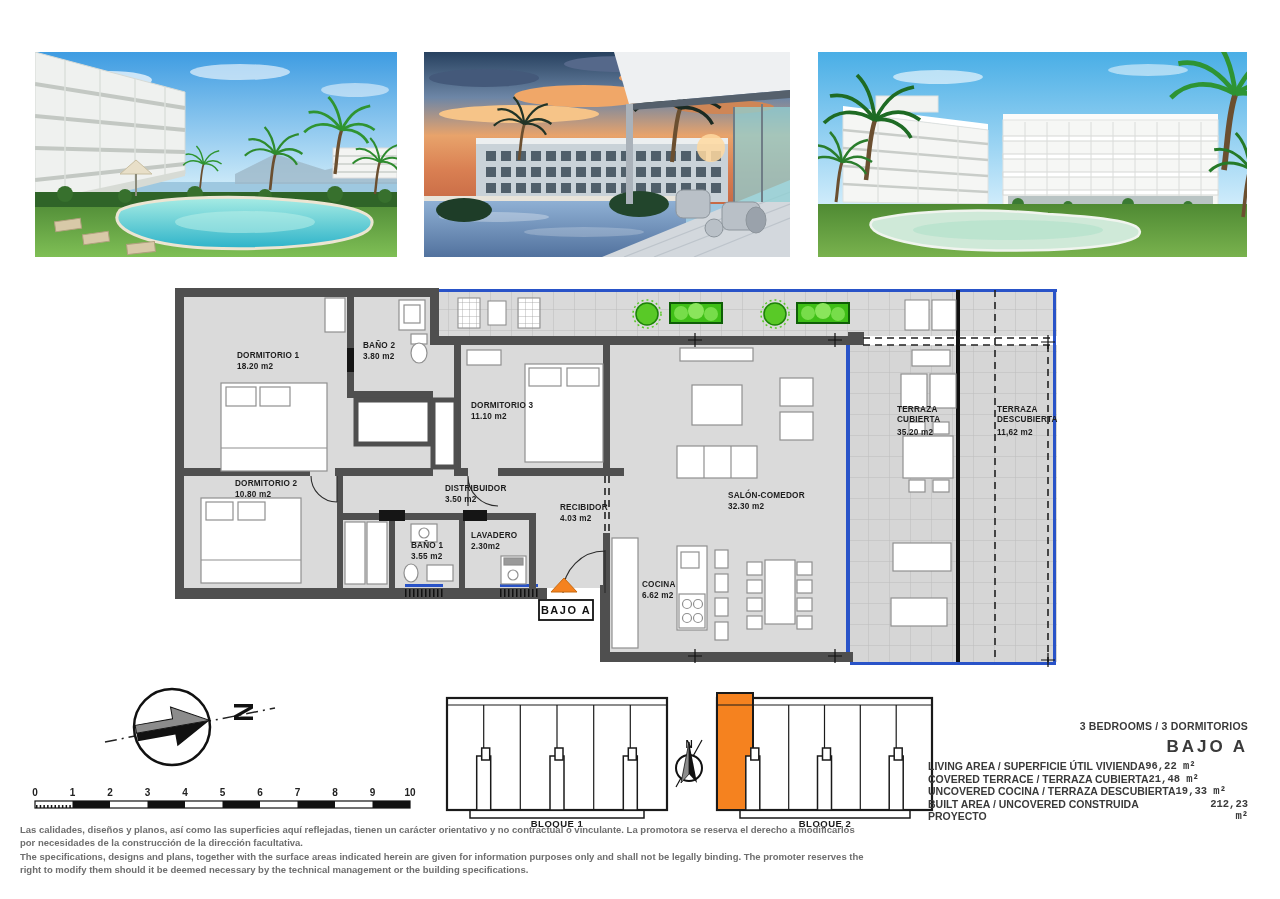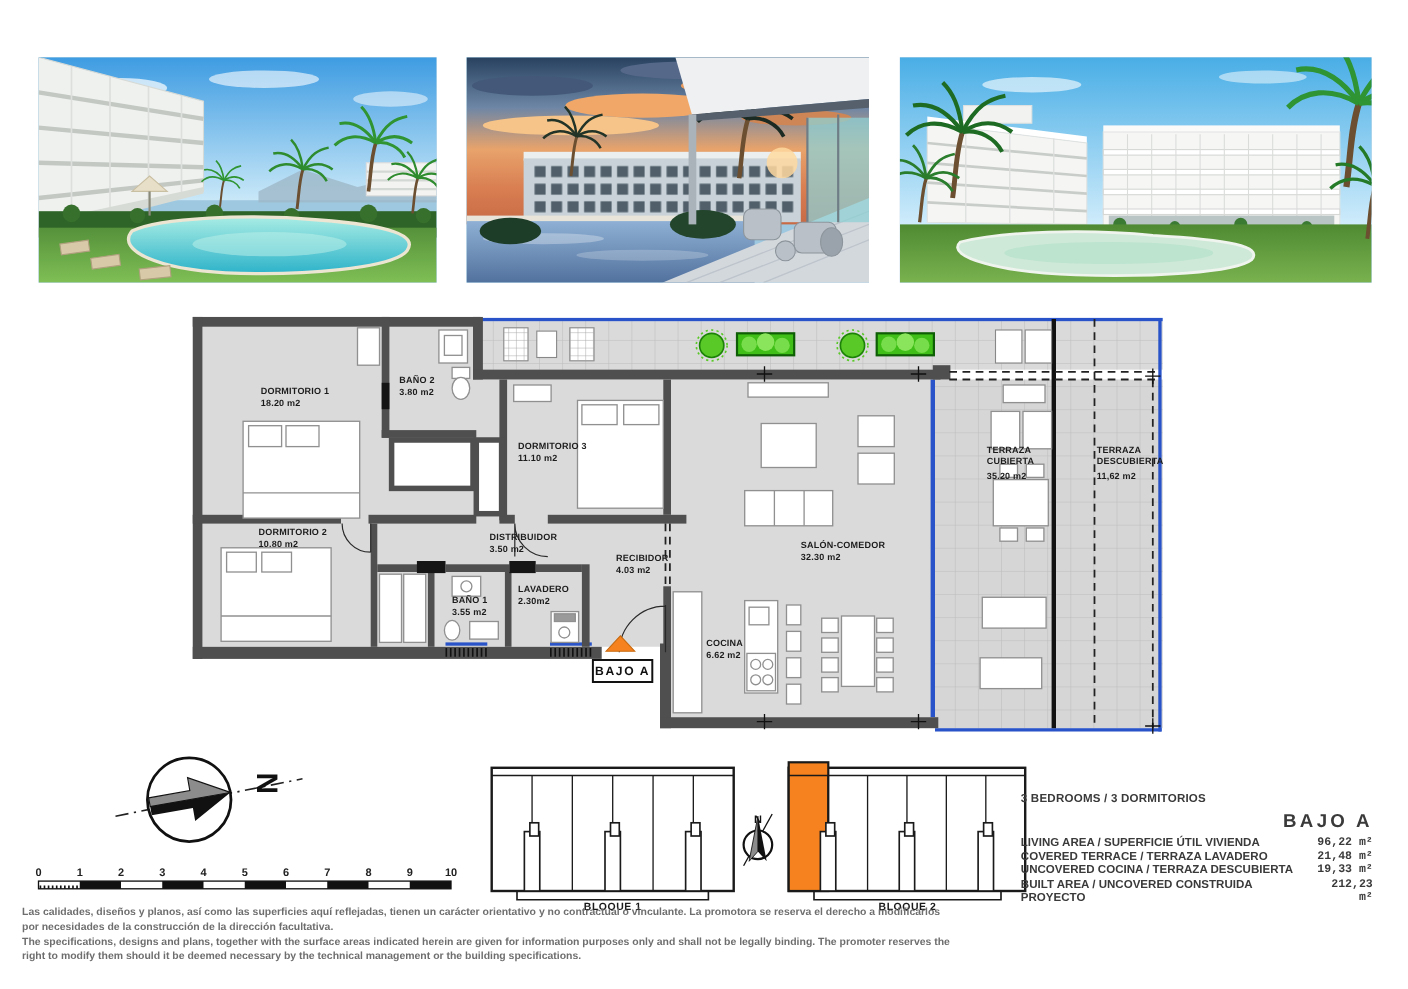--- a/index.html
+++ b/index.html
@@ -13,24 +13,24 @@
   .bl-wrap{position:absolute;left:20px;top:680px;width:420px;height:140px;}
   .blocks-wrap{position:absolute;left:442px;top:688px;width:500px;height:140px;}
   svg text{font-family:"Liberation Sans", sans-serif;}
   .plbl{font-size:8.2px;font-weight:bold;fill:#1c1c1c;letter-spacing:.2px;}
   .bajoa{font-size:11px;font-weight:bold;fill:#111;letter-spacing:1.5px;}
   .blk-lbl{font-size:9.5px;font-weight:bold;fill:#1a1a1a;letter-spacing:.5px;}
   .tick{font-size:10px;font-weight:bold;fill:#222;}
   .nlbl{font-size:10px;font-weight:bold;fill:#111;}
   .nbig{font-size:27px;font-weight:bold;fill:#111;}
   .summary{position:absolute;left:928px;top:720px;width:320px;color:#3a3a3a;}
-  .sum-bedrooms{font-size:10.5px;font-weight:bold;letter-spacing:.2px;}
+  .sum-bedrooms{text-align:right;font-size:10.5px;font-weight:bold;letter-spacing:.2px;}
   .sum-unit{text-align:right;font-size:17px;font-weight:bold;letter-spacing:3px;margin-top:5px;}
   .sum-rows{margin-top:3px;}
-  .sum-row{display:flex;justify-content:space-between;font-size:10.5px;font-weight:bold;
+  .sum-row{display:flex;font-size:10.5px;font-weight:bold;
            line-height:12.6px;}
   .sum-row .lab{text-align:left;}
   .sum-row .val{text-align:right;font-family:Liberation Mono, monospace;}
   .disclaimer{position:absolute;left:20px;top:824px;width:844px;color:#6e6e6e;
               font-size:9.5px;font-weight:bold;line-height:1.32;}
   .disclaimer p{margin:0 0 2px 0;}
 </style>
 </head>
 <body>
 
@@ -544,21 +544,21 @@
 
   <div class="summary">
     <div class="sum-bedrooms">3 BEDROOMS / 3 DORMITORIOS</div>
     <div class="sum-unit">BAJO A</div>
     <div class="sum-rows">
       <div class="sum-row">
         <span class="lab">LIVING AREA / SUPERFICIE ÚTIL VIVIENDA</span>
         <span class="val">96,22 m²</span>
       </div>
       <div class="sum-row">
-        <span class="lab">COVERED TERRACE / TERRAZA LAVADERO</span>
+        <span class="lab">COVERED TERRACE / TERRAZA CUBIERTA</span>
         <span class="val">21,48 m²</span>
       </div>
       <div class="sum-row">
         <span class="lab">UNCOVERED COCINA / TERRAZA DESCUBIERTA</span>
         <span class="val">19,33 m²</span>
       </div>
       <div class="sum-row">
         <span class="lab">BUILT AREA / UNCOVERED CONSTRUIDA PROYECTO</span>
         <span class="val">212,23 m²</span>
       </div>

